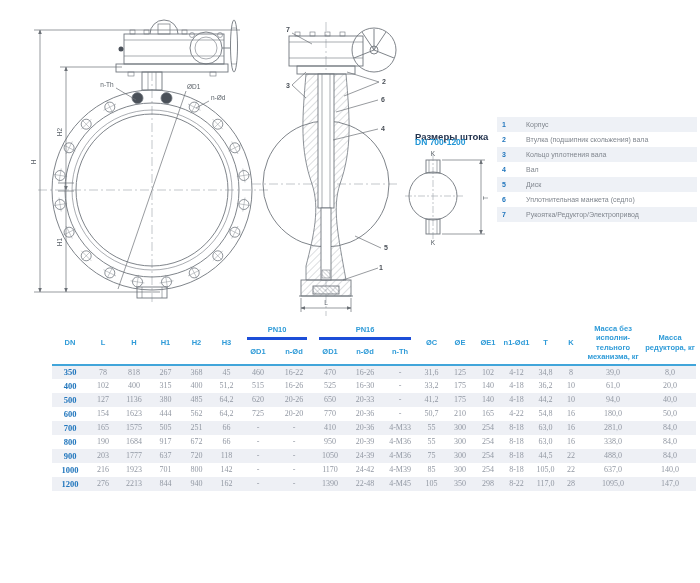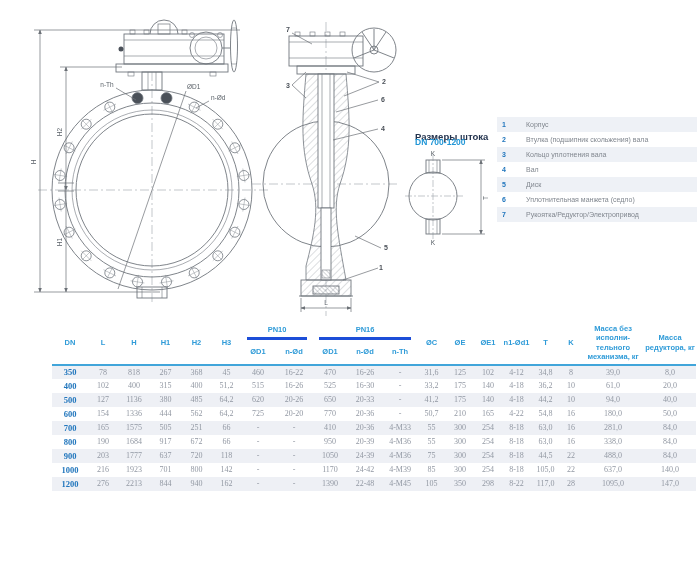--- a/index.html
+++ b/index.html
@@ -410,21 +410,21 @@
             <td>140</td>
             <td>4-18</td>
             <td>44,2</td>
             <td>10</td>
             <td>94,0</td>
             <td>40,0</td>
           </tr>
           <tr class="">
             <td class="dn">600</td>
             <td>154</td>
-            <td>1336</td>
+            <td>1623</td>
             <td>444</td>
             <td>562</td>
             <td>64,2</td>
             <td>725</td>
             <td>20-20</td>
             <td>770</td>
             <td>20-36</td>
             <td>-</td>
             <td>50,7</td>
             <td>210</td>

